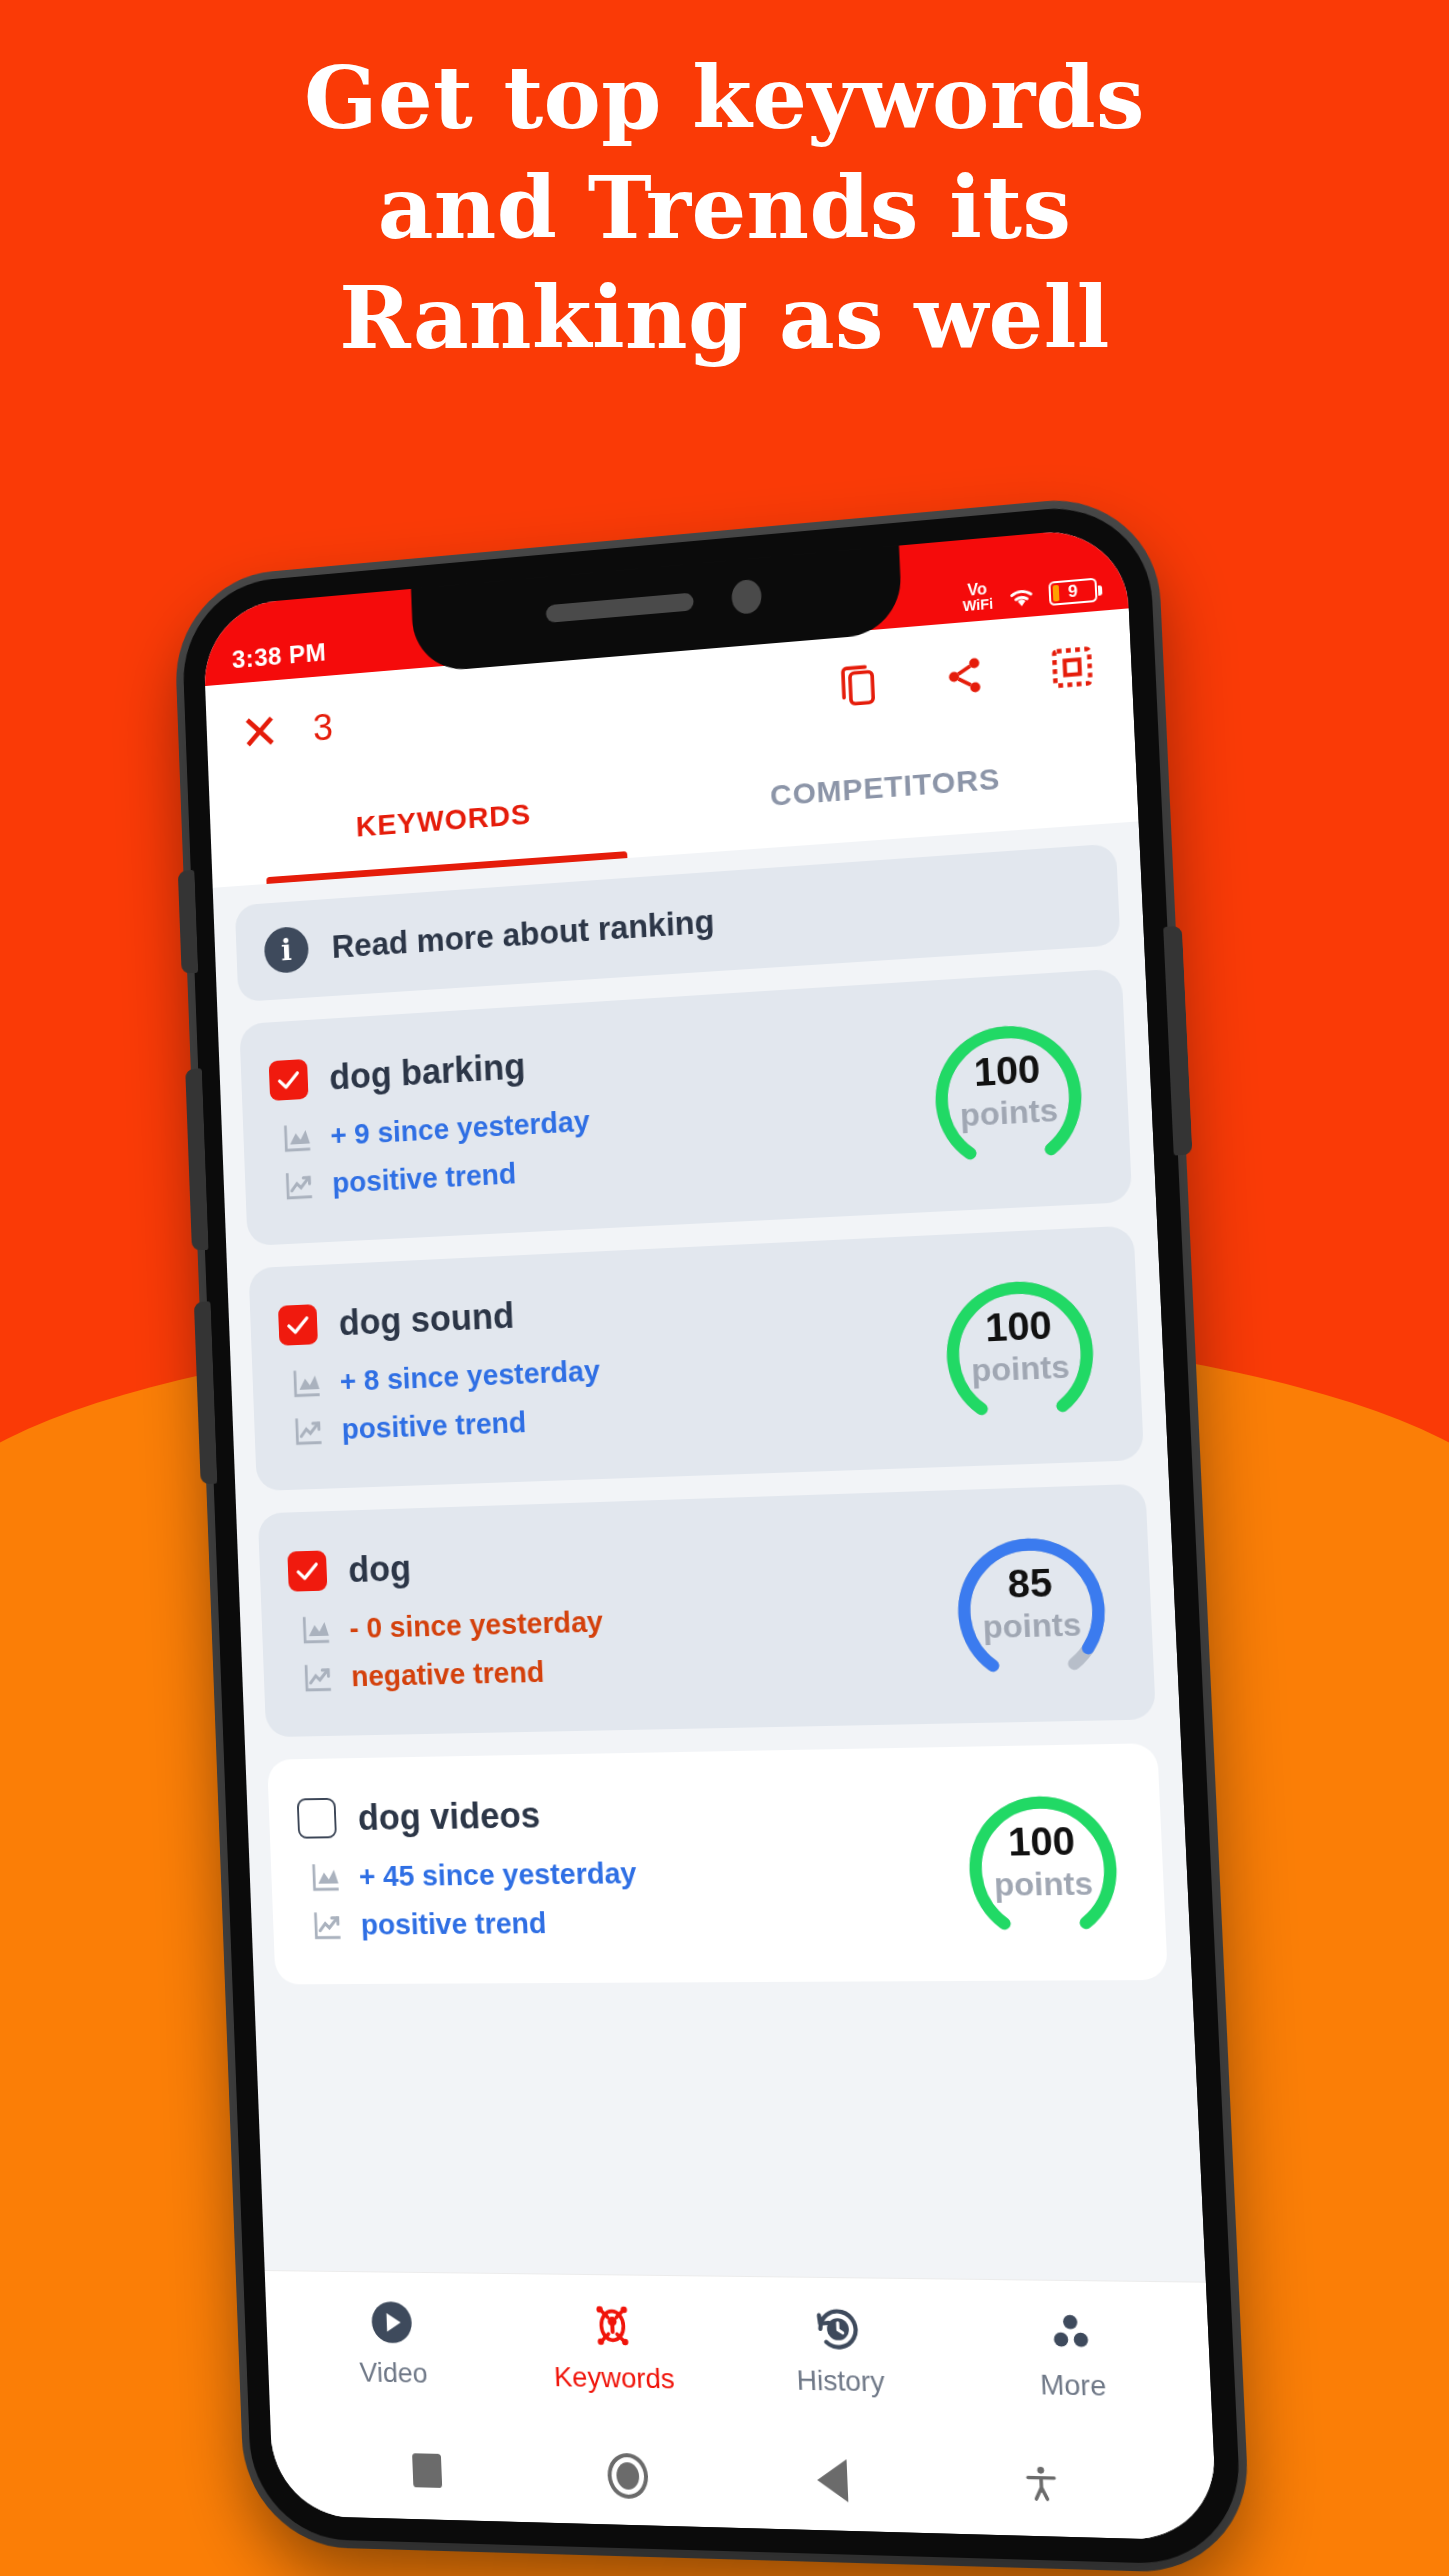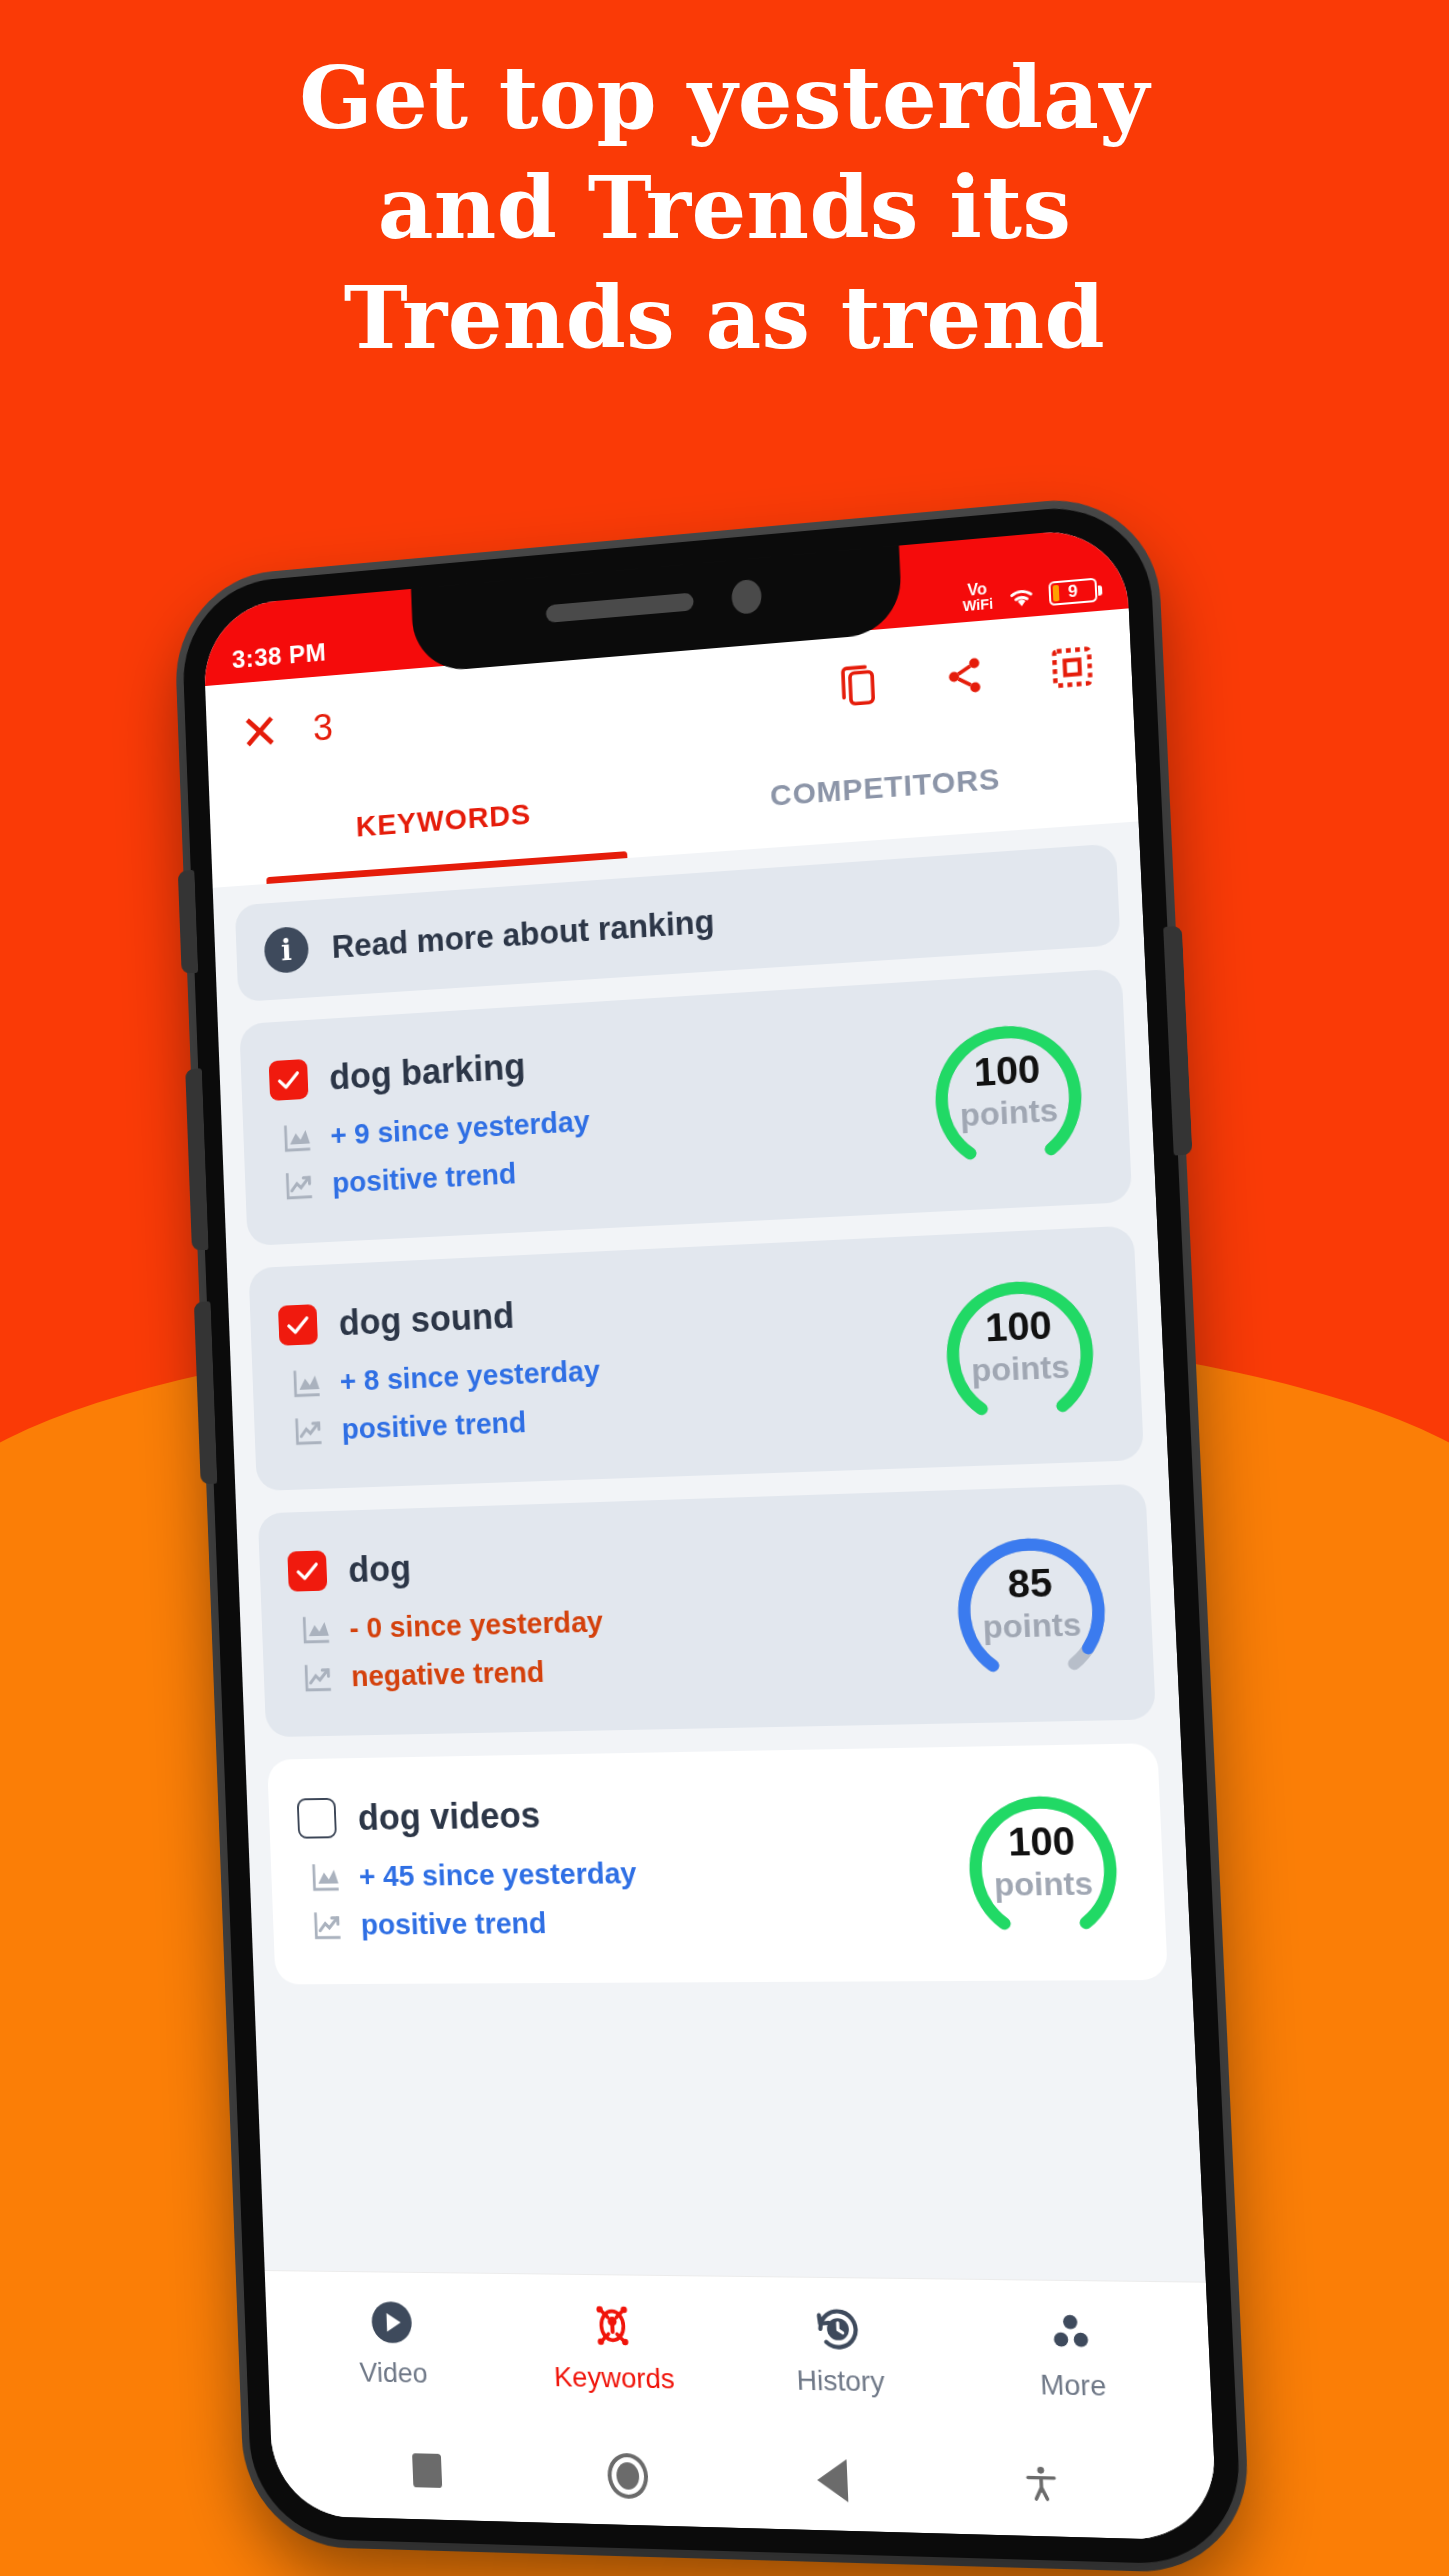--- a/index.html
+++ b/index.html
@@ -270,23 +270,23 @@
   .an-tri { width: 0; height: 0; border-top: 21.5px solid transparent;
             border-bottom: 21.5px solid transparent; border-right: 30px solid #6B6B6B; }
 </style>
 </head>
 <body>
 
 <div id="bg-red"></div>
 <div id="bg-orange"></div>
 
 <div id="headline">
-  <span class="hl-line">Get top yesterday</span>
+  <span class="hl-line">Get top keywords</span>
   <span class="hl-line">and Trends its</span>
-  <span class="hl-line">Trends as trend</span>
+  <span class="hl-line">Ranking as well</span>
 </div>
 
 <div id="phone-stage">
   <div id="phone">
     <div class="phone-body"></div>
 
     <div class="side-btn b1"></div>
     <div class="side-btn b2"></div>
     <div class="side-btn b3"></div>
     <div class="side-btn right"></div>

